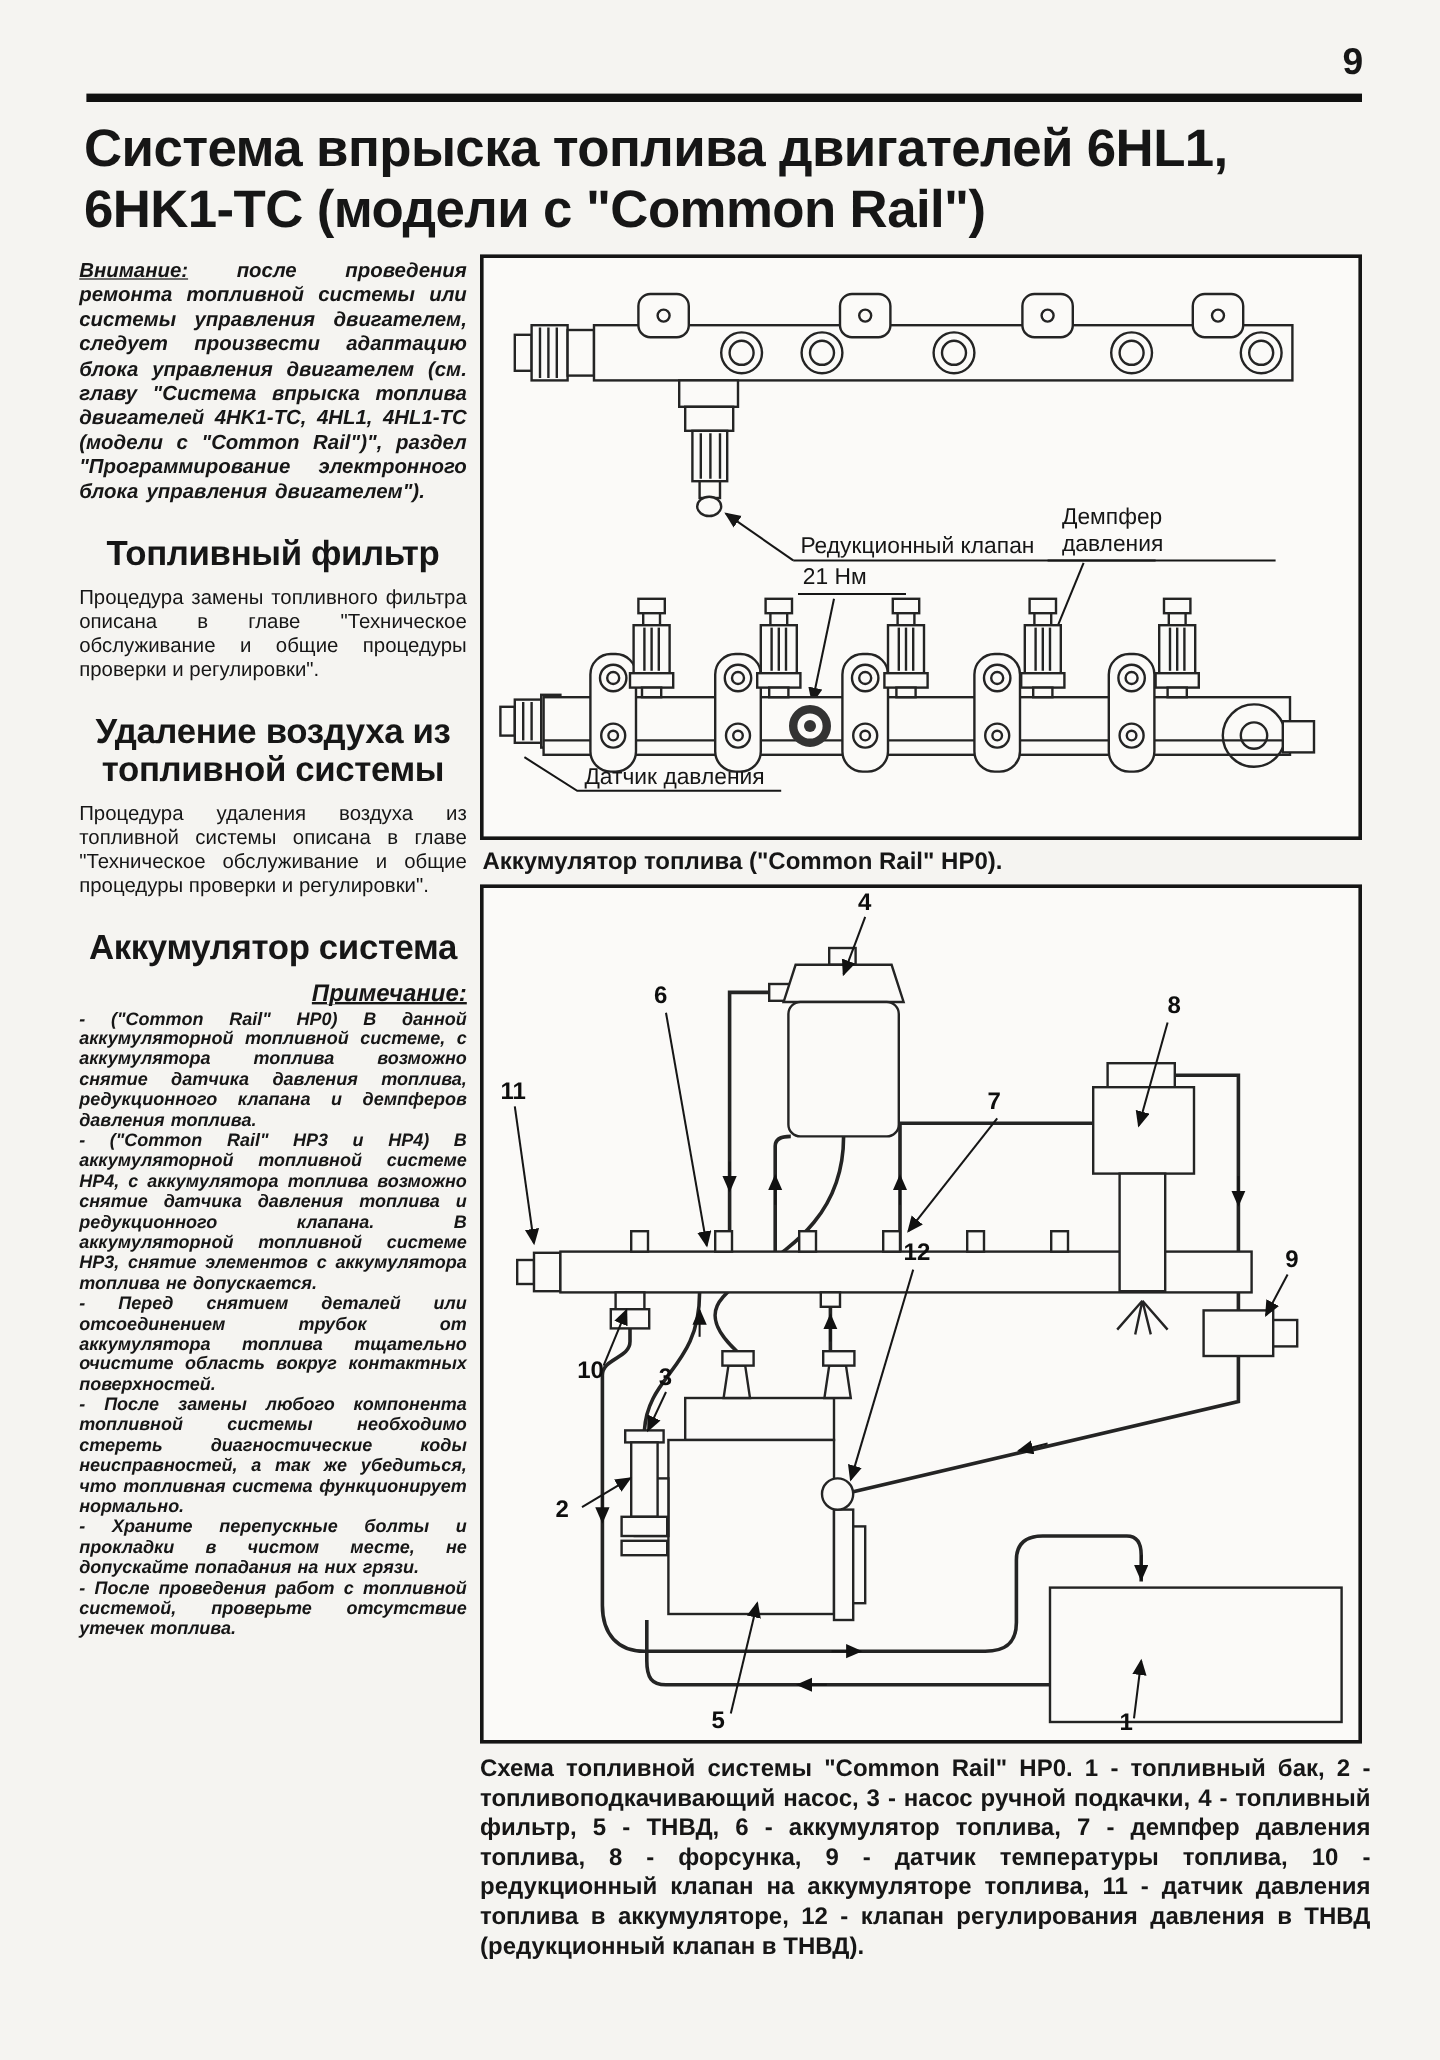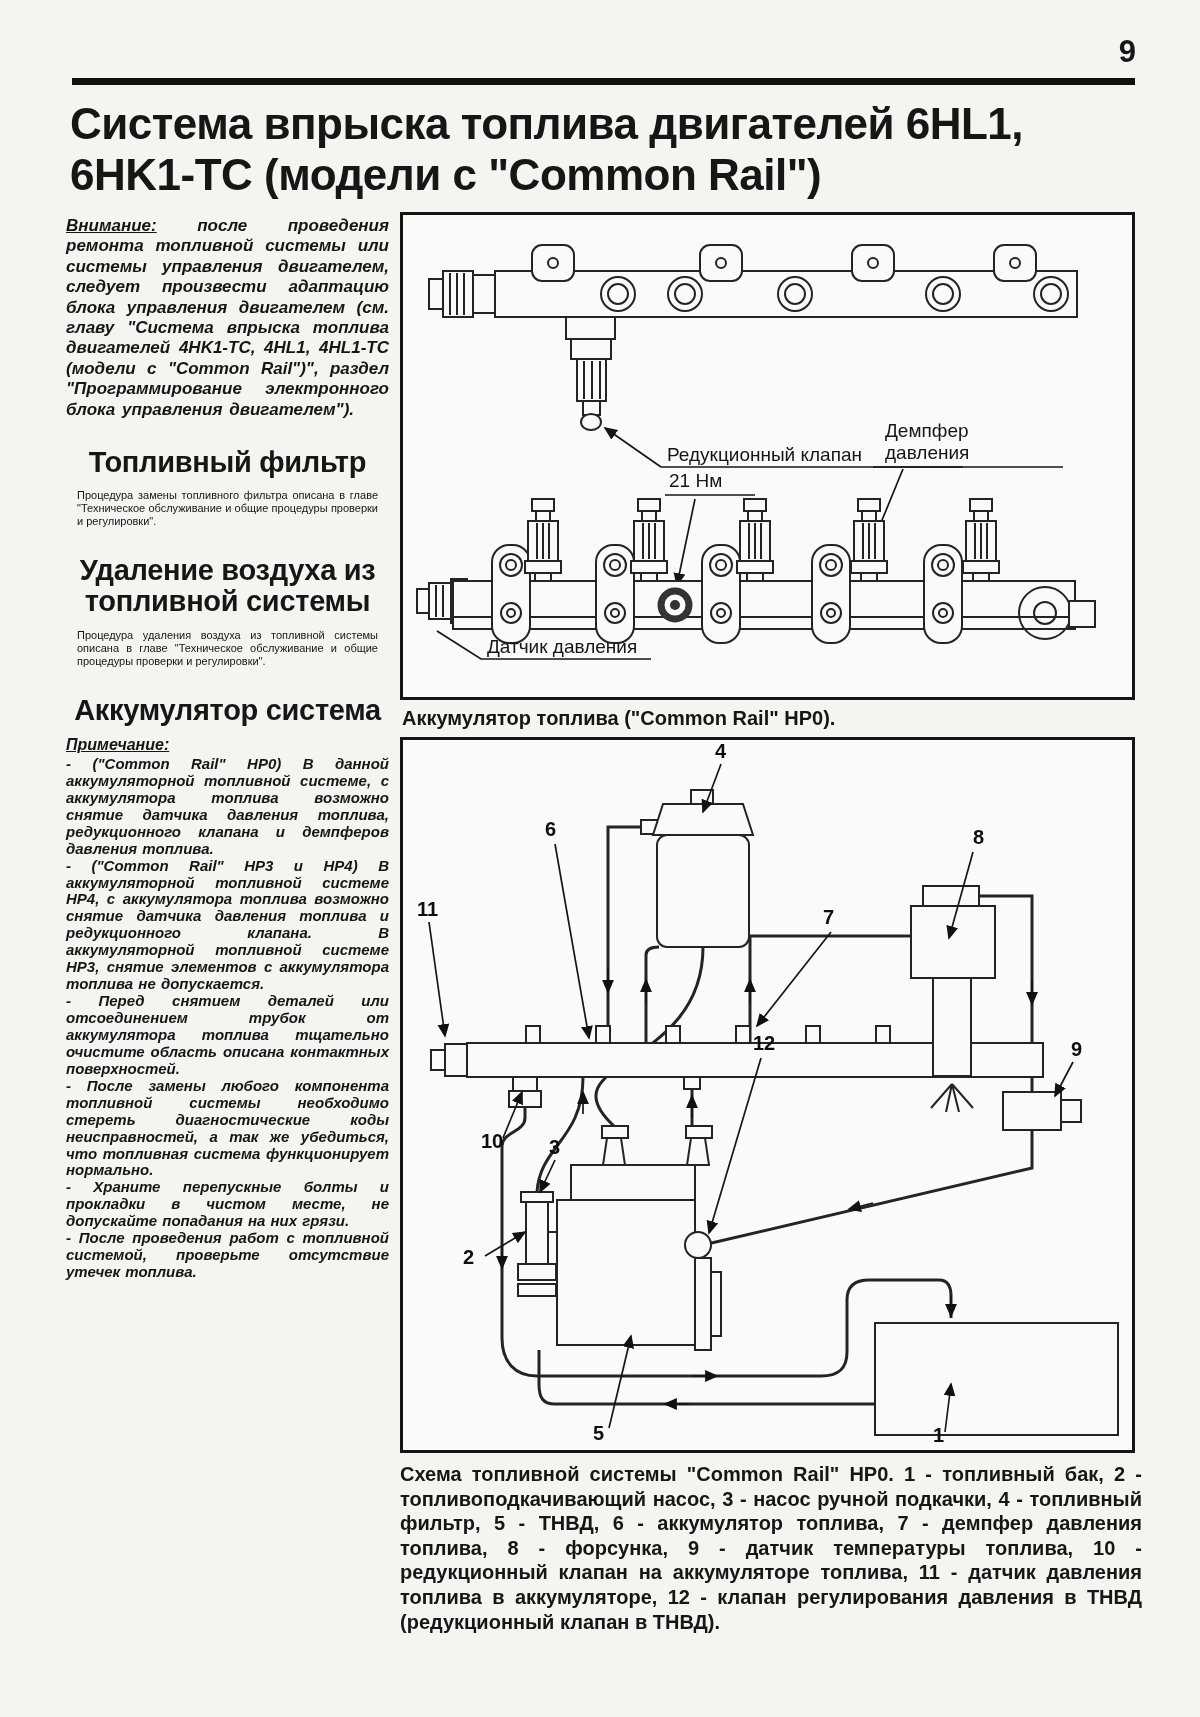--- a/index.html
+++ b/index.html
@@ -7,23 +7,23 @@
         font-family:"Liberation Sans",sans-serif;color:#161616;overflow:hidden;}
   .pagenum{position:absolute;top:34px;right:64px;font-size:31px;font-weight:bold;}
   .toprule{position:absolute;left:72px;top:78px;width:1063px;height:7px;background:#101010;}
   .title{position:absolute;left:70px;top:98px;width:1074px;font-size:44px;font-weight:bold;
          line-height:1.16;letter-spacing:-0.5px;}
   .leftcol{position:absolute;left:66px;top:216px;width:323px;text-align:justify;}
   .warn{font-size:17px;font-weight:bold;font-style:italic;line-height:1.2;word-spacing:2px;margin:0;}
   .warn .wl{text-decoration:underline;}
   h2.sec{font-size:29px;line-height:1.08;margin:27px 0 10px 0;font-weight:bold;text-align:center;
          letter-spacing:-0.3px;}
-  p.body{font-size:11px;line-height:1.18;margin:11px;}
-  .notelbl{font-size:16px;font-weight:bold;font-style:italic;text-decoration:underline;
-           margin:2px 0 2px 0;text-align:left;}
+  p.body{font-size:17px;line-height:1.18;margin:0;}
+  .notelbl{font-size:20px;font-weight:bold;font-style:italic;text-decoration:underline;
+           margin:2px 0 2px 0;text-align:right;}
   p.note{font-size:15px;font-weight:bold;font-style:italic;line-height:1.13;margin:0;word-spacing:1px;}
   .figbox{position:absolute;background:#fbfaf8;border:3px solid #151515;box-sizing:border-box;}
   .fig1{left:400px;top:212px;width:735px;height:488px;}
   .fig2{left:400px;top:737px;width:735px;height:716px;}
   .figbox svg{display:block;width:100%;height:100%;}
   .cap{position:absolute;font-weight:bold;font-size:20px;}
   .cap1{left:402px;top:707px;width:735px;}
   .cap2{left:400px;top:1462px;width:742px;line-height:1.23;text-align:justify;}
   .dl{stroke:#242424;stroke-width:2;fill:none;}
   .dlf{stroke:#242424;stroke-width:2;fill:#fbfaf8;}
@@ -53,21 +53,21 @@
     <p class="body">Процедура замены топливного фильтра описана в главе "Техническое обслуживание и общие процедуры проверки и регулировки".</p>
 
     <h2 class="sec">Удаление воздуха из топливной системы</h2>
     <p class="body">Процедура удаления воздуха из топливной системы описана в главе "Техническое обслуживание и общие процедуры проверки и регулировки".</p>
 
 
     <h2 class="sec">Аккумулятор система</h2>
     <div class="notelbl">Примечание:</div>
     <p class="note">- ("Common Rail" HP0) В данной аккумуляторной топливной системе, с аккумулятора топлива возможно снятие датчика давления топлива, редукционного клапана и демпферов давления топлива.</p>
     <p class="note">- ("Common Rail" HP3 и HP4) В аккумуляторной топливной системе HP4, с аккумулятора топлива возможно снятие датчика давления топлива и редукционного клапана. В аккумуляторной топливной системе HP3, снятие элементов с аккумулятора топлива не допускается.</p>
-    <p class="note">- Перед снятием деталей или отсоединением трубок от аккумулятора топлива тщательно очистите область описана контактных поверхностей.</p>
+    <p class="note">- Перед снятием деталей или отсоединением трубок от аккумулятора топлива тщательно очистите область вокруг контактных поверхностей.</p>
     <p class="note">- После замены любого компонента топливной системы необходимо стереть диагностические коды неисправностей, а так же убедиться, что топливная система функционирует нормально.</p>
     <p class="note">- Храните перепускные болты и прокладки в чистом месте, не допускайте попадания на них грязи.</p>
     <p class="note">- После проведения работ с топливной системой, проверьте отсутствие утечек топлива.</p>
   </div>
 
   <div class="figbox fig1">
     <svg viewBox="0 0 729 482">
       <defs>
         <marker id="a1" markerWidth="9" markerHeight="8" refX="7" refY="3.5" orient="auto">
           <path d="M0,0 L8,3.5 L0,7 z" fill="#161616"></path>

